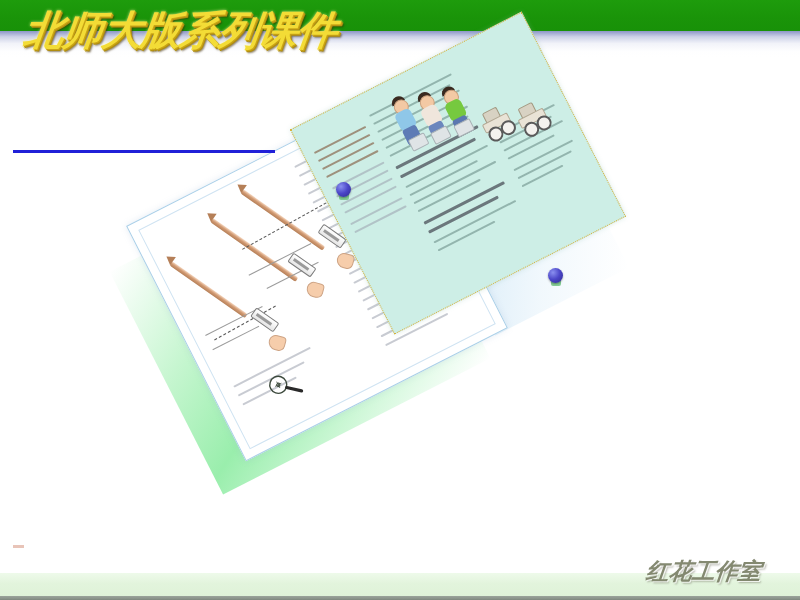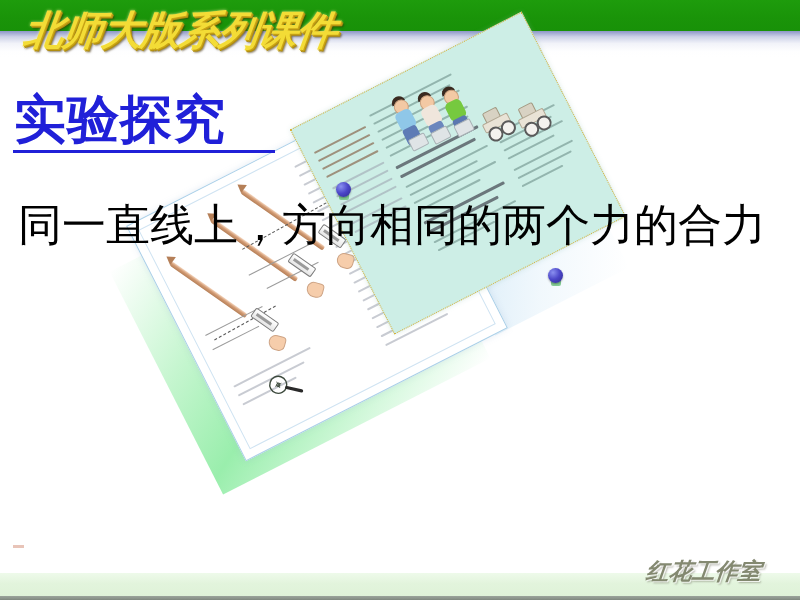--- a/index.html
+++ b/index.html
@@ -333,24 +333,22 @@
 </style>
 </head>
 <body>
 
 <div id="slide">
 
   <div class="banner-fade"></div>
   <div class="banner-green"></div>
   <div class="banner-logo-text">北师大版系列课件</div>
 
-  <div class="slide-title">实验探究</div>
   <div class="title-underline"></div>
 
-  <div class="slide-subtitle">同一直线上，方向相同的两个力的合力</div>
 
   <div id="artwork">
 
     <div class="sheet sheet-green"></div>
 
     <div class="sheet sheet-bluehint"></div>
 
     <div class="sheet sheet-white">
       <div class="sheet-white-inner"></div>
 

